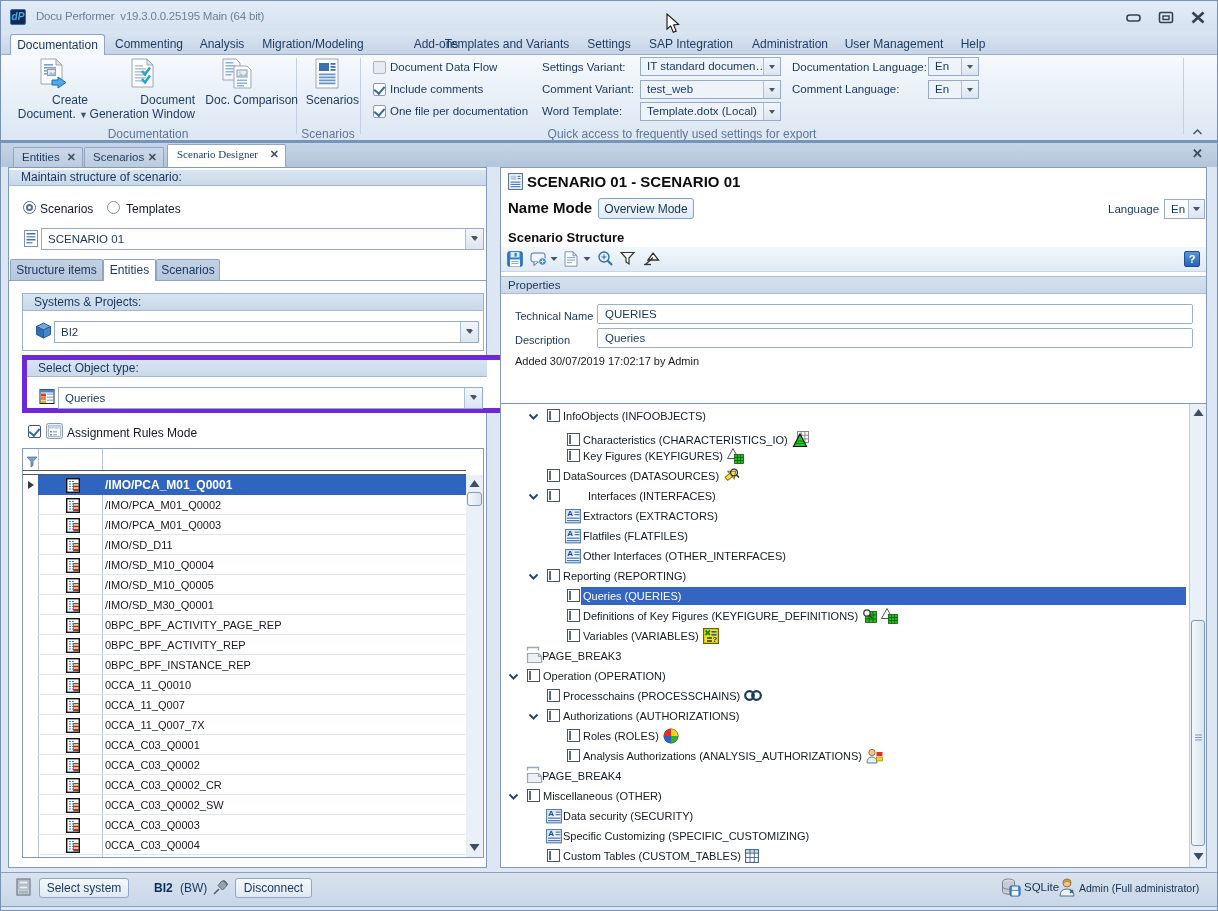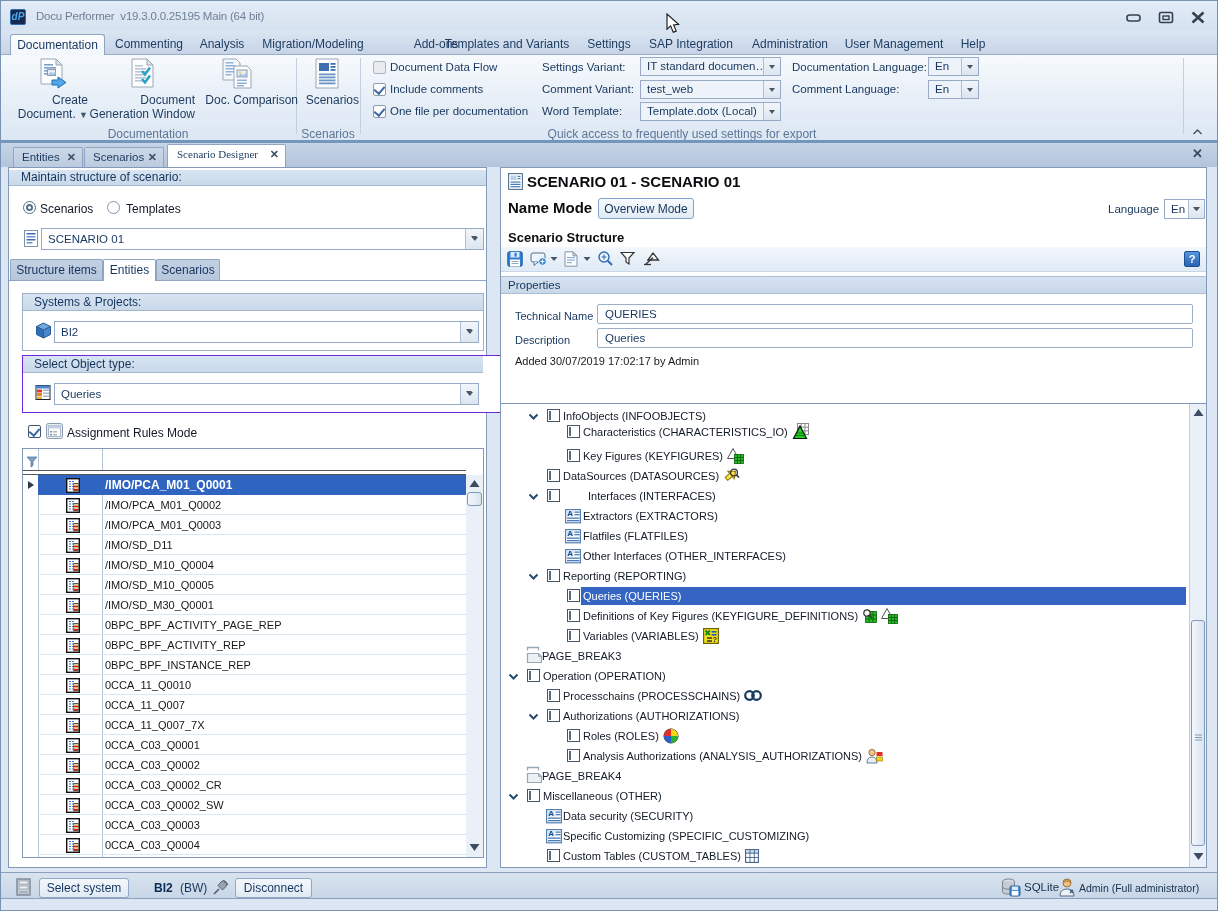--- a/index.html
+++ b/index.html
@@ -57,21 +57,21 @@
 
 #rp-toolbar{position:absolute;left:0;top:79px;width:705px;height:25px;background:linear-gradient(#f2f7fc,#dfeaf5);border-bottom:1px solid #c8d6e5;}
 #rp-props{position:absolute;left:0;top:108px;width:705px;height:18px;background:linear-gradient(#d5e1ef,#c9d8e9);border-top:1px solid #aabfd5;border-bottom:1px solid #aabfd5;color:#15355c;font-size:11.5px;line-height:16px;}
 .rinput{position:absolute;height:20px;background:#fff;border:1px solid #9bafc7;border-radius:2px;font-size:11.5px;color:#16365e;line-height:18px;padding-left:7px;}
 #ovbtn{position:absolute;left:97px;top:30px;width:96px;height:21px;background:linear-gradient(#f7fafd,#e1ebf5);border:1px solid #7fa3cc;border-radius:3px;font-size:12px;color:#16365e;text-align:center;line-height:20px;}
 #tree{position:absolute;left:0;top:235px;width:705px;height:464px;background:#fff;border-top:1px solid #7e96b5;}
 
 .sb-track{position:absolute;background:#e9f0f8;}
 .sb-thumb{position:absolute;background:linear-gradient(90deg,#f3f7fb,#d9e4f0);border:1px solid #7e99ba;border-radius:3px;}
 
-#statusbar{left:1px;top:872px;width:1216px;height:27px;background:linear-gradient(#d9e3ef,#c8d6e7);border-top:1px solid #8aa0bd;border-bottom:1px solid #8aa0bd;}
+#statusbar{left:1px;top:872px;width:1216px;height:35px;background:linear-gradient(#d9e3ef,#c8d6e7);border-top:1px solid #8aa0bd;border-bottom:1px solid #8aa0bd;}
 .sbtn{position:absolute;top:5px;height:20px;background:linear-gradient(#f4f8fc,#dfe9f3);border:1px solid #92a7c3;border-radius:3px;font-size:12px;color:#17365e;text-align:center;}
 </style></head>
 <body>
 <div class="abs win-border"></div>
 
 <div class="abs" id="titlebar"></div>
 <div class="abs" id="logo">dP</div>
 <div class="abs" id="title-text">Docu Performer&nbsp; v19.3.0.0.25195 Main (64 bit)</div>
 
 <svg class="abs" style="left:1126px;top:11px" width="16" height="13">
@@ -249,21 +249,21 @@
         <path d="M15.5 4.5 L8.5 8 L8.5 16 L15.5 12.5 Z" fill="#4a86c8" stroke="#2a5d93"></path>
       </svg>
     <div class="combo" style="left:31px;top:27px;width:425px;height:22px;background:#fff;">
         <div class="txt" style="line-height:20px;">BI2</div>
         <div class="btn" style="width:18px;">
           <div style="position:absolute;left:5.5px;top:8px;border:3.5px solid transparent;border-top:4.5px solid #4a5866;"></div>
         </div>
       </div>
   </div>
 
-  <div class="abs" style="left:13px;top:187px;width:532px;height:58px;border:1px solid #6d28d9;background:#fff;padding-left:29px;">
+  <div class="abs" style="left:13px;top:187px;width:532px;height:58px;border:5px solid #6d28d9;background:#fff;padding-left:29px;">
     <div class="hdrbar" style="left:0;top:0;width:460px;height:17px;line-height:16px;"><span style="margin-left:11px;">Select Object type:</span></div>
     <svg style="position:absolute;left:12px;top:28px;" width="16" height="17" viewBox="0 0 16 17">
         <rect x="1" y="1.5" width="14" height="14" fill="#fff" stroke="#223"></rect>
         <rect x="1" y="1.5" width="14" height="3" fill="#4a86c8"></rect>
         <rect x="2" y="5.5" width="5" height="3" fill="#e23b24"></rect>
         <rect x="2" y="9" width="5" height="3" fill="#e8872a"></rect>
         <rect x="2" y="12.5" width="5" height="2.5" fill="#e8b52a"></rect>
         <rect x="8" y="5.5" width="6" height="1.4" fill="#9db1c9"></rect>
         <rect x="8" y="8.5" width="6" height="1.4" fill="#9db1c9"></rect>
         <rect x="8" y="11.5" width="6" height="1.4" fill="#9db1c9"></rect>
@@ -610,21 +610,21 @@
   <div class="rinput" style="left:96px;top:160px;width:596px;">Queries</div>
   <div class="abs" style="left:14px;top:187px;color:#1a1a1f;font-size:11px;">Added 30/07/2019 17:02:17 by Admin</div>
   <div id="tree">
     <div class="trow" style="top:2px;">
         <svg style="position:absolute;left:27px;top:7px" width="11" height="8">
           <path d="M1.5 1.5 L5.5 5.5 L9.5 1.5" fill="none" stroke="#2b4a6b" stroke-width="2"></path>
         </svg>
         <div class="tcb" style="left:46px;"></div>
         <div class="lbl" style="left:62px;">InfoObjects (INFOOBJECTS)</div>
       </div>
-    <div class="trow" style="top:18px;padding-left:6px;">
+    <div class="trow" style="top:26px;padding-left:6px;">
         <div class="tcb" style="left:66px;"></div>
         <div class="lbl" style="left:82px;">Characteristics (CHARACTERISTICS_IO)</div>
         <svg style="position:absolute;left:291px;top:1px" width="17" height="17" viewBox="0 0 17 17">
           <g stroke="#8a8a8a" fill="#fff">
             <rect x="5.5" y="0.5" width="11" height="11"></rect>
             <path d="M9.2 0.5 v11 M12.9 0.5 v11 M5.5 4.2 h11 M5.5 7.9 h11"></path>
           </g>
           <path d="M8 3 L14.5 15.5 L1.5 15.5 Z" fill="#22cc22" stroke="#111" stroke-width="1.2"></path>
           <path d="M5 10 L11 10 M3.8 12.5 L12.5 12.5" stroke="#0a800a" stroke-width="1"></path>
         </svg>

